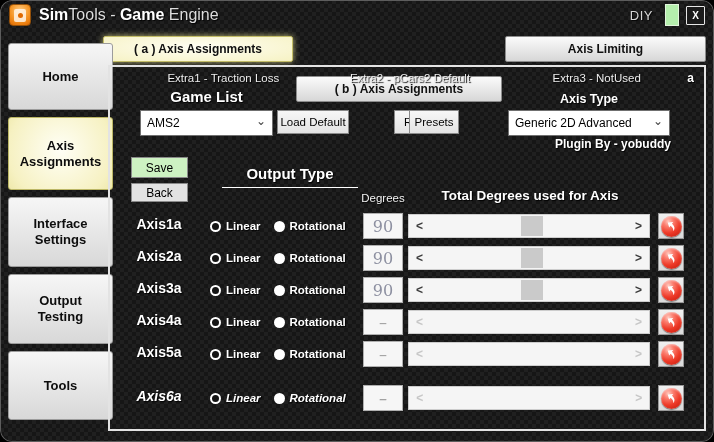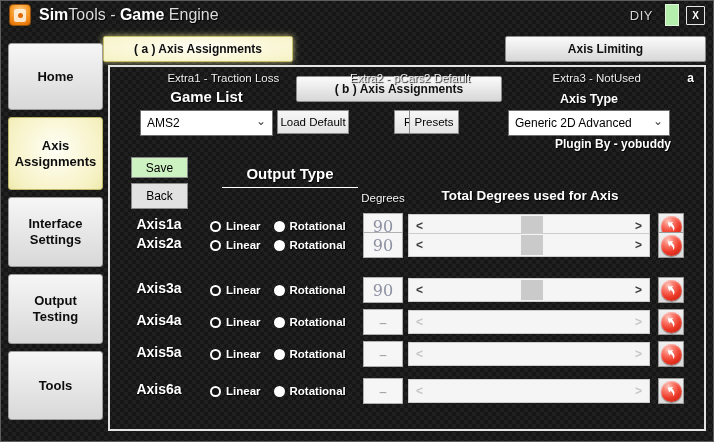--- a/index.html
+++ b/index.html
@@ -5,20 +5,21 @@
   html,body{margin:0;padding:0;background:#000;}
   .stage{
     position:relative;width:714px;height:442px;overflow:hidden;
     font-family:"Liberation Sans",sans-serif;
     background-color:#161616;
     background-image:
       linear-gradient(45deg,#202020 25%,transparent 25%,transparent 75%,#202020 75%),
       linear-gradient(45deg,#202020 25%,transparent 25%,transparent 75%,#202020 75%);
     background-size:8px 8px;background-position:0 0,4px 4px;
     box-shadow:inset 0 0 0 1px #5d5d5d;
+    border-radius:12px;
   }
   .sh{text-shadow:1px 1px 1px rgba(0,0,0,.95);}
   
   .titlebar{position:absolute;left:0;top:0;width:100%;height:30px;display:flex;align-items:center;padding:0 9px;box-sizing:border-box;}
   .app-icon{width:20px;height:20px;border-radius:4px;border:1px solid #93500a;
     background:radial-gradient(circle at 50% 30%,#ffd089 0%,#f59422 55%,#e06a00 100%);position:relative;flex:0 0 auto;}
   .app-icon::after{content:"";position:absolute;left:4px;right:4px;top:4px;bottom:3px;background:rgba(255,245,230,.85);border-radius:2px;}
   .app-icon::before{content:"";position:absolute;left:8px;top:8px;width:5px;height:5px;background:#e06a00;border-radius:50%;z-index:1;}
   .title{margin-left:8px;font-size:16px;color:#dcdcdc;white-space:pre;}
   .title .b{font-weight:bold;color:#fff;}
@@ -26,21 +27,21 @@
   .green-ind{width:12px;height:20px;background:#b5efad;border:1px solid #e2f6dd;margin:0 7px 0 12px;flex:0 0 auto;}
   .close-btn{width:17px;height:17px;border:1px solid #e6e6e6;background:#1b1b1b;color:#fff;
     font-size:10px;font-weight:bold;display:flex;align-items:center;justify-content:center;flex:0 0 auto;border-radius:1px;}
   
   .tab{position:absolute;top:36px;height:26px;box-sizing:border-box;display:flex;align-items:center;justify-content:center;
     font-size:12px;font-weight:bold;color:#101010;background:linear-gradient(#fbfbfb,#d7d7d7);
     border:1px solid #8d8d8d;border-radius:2px;}
   .tab.active{background:radial-gradient(ellipse at 50% 42%,#fffef4 0%,#f6f2c3 100%);
     border:1px solid #c3bd66;box-shadow:0 0 6px rgba(238,232,150,.75);}
   
-  .side-btn{position:absolute;left:8px;width:95px;box-sizing:border-box;display:flex;align-items:center;justify-content:center;
+  .side-btn{position:absolute;left:8px;width:105px;box-sizing:border-box;display:flex;align-items:center;justify-content:center;
     text-align:center;font-size:13px;font-weight:bold;color:#0d0d0d;line-height:1.2;
     background:linear-gradient(#f6f6f6,#d8d8d8);border:1px solid #9c9c9c;border-radius:3px;padding:2px 6px;}
   .side-btn.active{background:radial-gradient(circle at 50% 45%,#fffff6 0%,#f6f1c2 80%,#efe9ac 100%);border-color:#bcb766;}
   
   .panel{position:absolute;left:108px;top:65px;width:598px;height:366px;box-sizing:border-box;border:2px solid #e3e3e3;}
   .panel-in{position:relative;width:100%;height:100%;}
   .extras{position:absolute;left:20px;top:5px;width:560px;display:flex;}
   .extra{flex:1;text-align:center;font-size:11.5px;color:#ededed;}
   .corner-a{position:absolute;right:10px;top:4px;font-size:12px;font-weight:bold;color:#fff;}
   .h-gamelist{position:absolute;left:30px;top:21px;width:133px;text-align:center;font-size:15px;font-weight:bold;color:#fff;}
@@ -52,21 +53,21 @@
   .select-axis{left:398px;width:162px;}
   .btn{position:absolute;top:43px;height:24px;box-sizing:border-box;display:flex;align-items:center;justify-content:center;
     font-size:11.5px;color:#000;background:linear-gradient(#f7f7f7,#e3e3e3);border:1px solid #8a8a8a;}
   .btn-loaddef{left:167px;width:72px;}
   .btn-reset{left:244px;width:50px;margin-left:40px;}
   .btn-presets{left:299px;width:50px;}
   .plugin{position:absolute;left:340px;top:70px;width:221px;text-align:right;font-size:12px;font-weight:bold;color:#fff;}
   .btn2{position:absolute;left:21px;width:57px;box-sizing:border-box;display:flex;align-items:center;justify-content:center;
     font-size:12px;color:#000;border:1px solid #8a8a8a;}
   .btn-save{top:90px;height:21px;background:#cdf2c2;}
-  .btn-back{top:116px;height:26px;background:#e2e2e2;}
+  .btn-back{top:116px;height:19px;background:#e2e2e2;}
   .h-output{position:absolute;left:100px;top:98px;width:160px;text-align:center;font-size:15px;font-weight:bold;color:#fff;}
   .underline{position:absolute;left:112px;top:120px;width:136px;height:1px;background:#fff;}
   .h-degrees{position:absolute;left:240px;top:125px;width:66px;text-align:center;font-size:11.5px;color:#f2f2f2;}
   .h-total{position:absolute;left:300px;top:121px;width:240px;text-align:center;font-size:13.5px;font-weight:bold;color:#fff;}
   
   .row{position:absolute;left:0;width:100%;height:28px;}
   .axis-label{position:absolute;left:14px;top:4px;width:70px;text-align:center;font-size:14px;font-weight:bold;color:#fff;}
   .radios{position:absolute;left:100px;top:0;bottom:0;display:flex;align-items:center;}
   .radio{width:11px;height:11px;border-radius:50%;box-sizing:border-box;flex:0 0 auto;}
   .radio.off{border:2px solid #fff;background:#141414;}
@@ -162,21 +163,21 @@
         </div>
         <div class="undo">
           <span class="undo-c">
               <svg width="14" height="14" viewBox="0 0 24 24">
                 <path fill="#fff" d="M11 8 V4 L4 10.5 L11 16 V12 C15.5 12 18.5 13.5 20.5 17 C20.5 11 17 8.5 11 8 Z"></path>
               </svg>
             </span>
         </div>
       </div>
 
-      <div class="row" style="top:164px;">
+      <div class="row" style="top:177px;">
         <div class="axis-label sh">Axis2a</div>
         <div class="radios">
           <span class="radio off"></span>
           <span class="rlabel sh">Linear</span>
           <span class="radio on"></span>
           <span class="rlabel sh">Rotational</span>
         </div>
         <div class="deg">90</div>
         <div class="sb">
           <span class="sb-arrow">&lt;</span>
@@ -252,21 +253,21 @@
         </div>
         <div class="undo">
           <span class="undo-c">
               <svg width="14" height="14" viewBox="0 0 24 24">
                 <path fill="#fff" d="M11 8 V4 L4 10.5 L11 16 V12 C15.5 12 18.5 13.5 20.5 17 C20.5 11 17 8.5 11 8 Z"></path>
               </svg>
             </span>
         </div>
       </div>
 
-      <div class="row disabled" style="top:310px;">
+      <div class="row disabled" style="top:317px;font-style:italic;">
         <div class="axis-label sh">Axis6a</div>
         <div class="radios">
           <span class="radio off"></span>
           <span class="rlabel sh">Linear</span>
           <span class="radio on"></span>
           <span class="rlabel sh">Rotational</span>
         </div>
         <div class="deg">–</div>
         <div class="sb">
           <span class="sb-arrow">&lt;</span>

